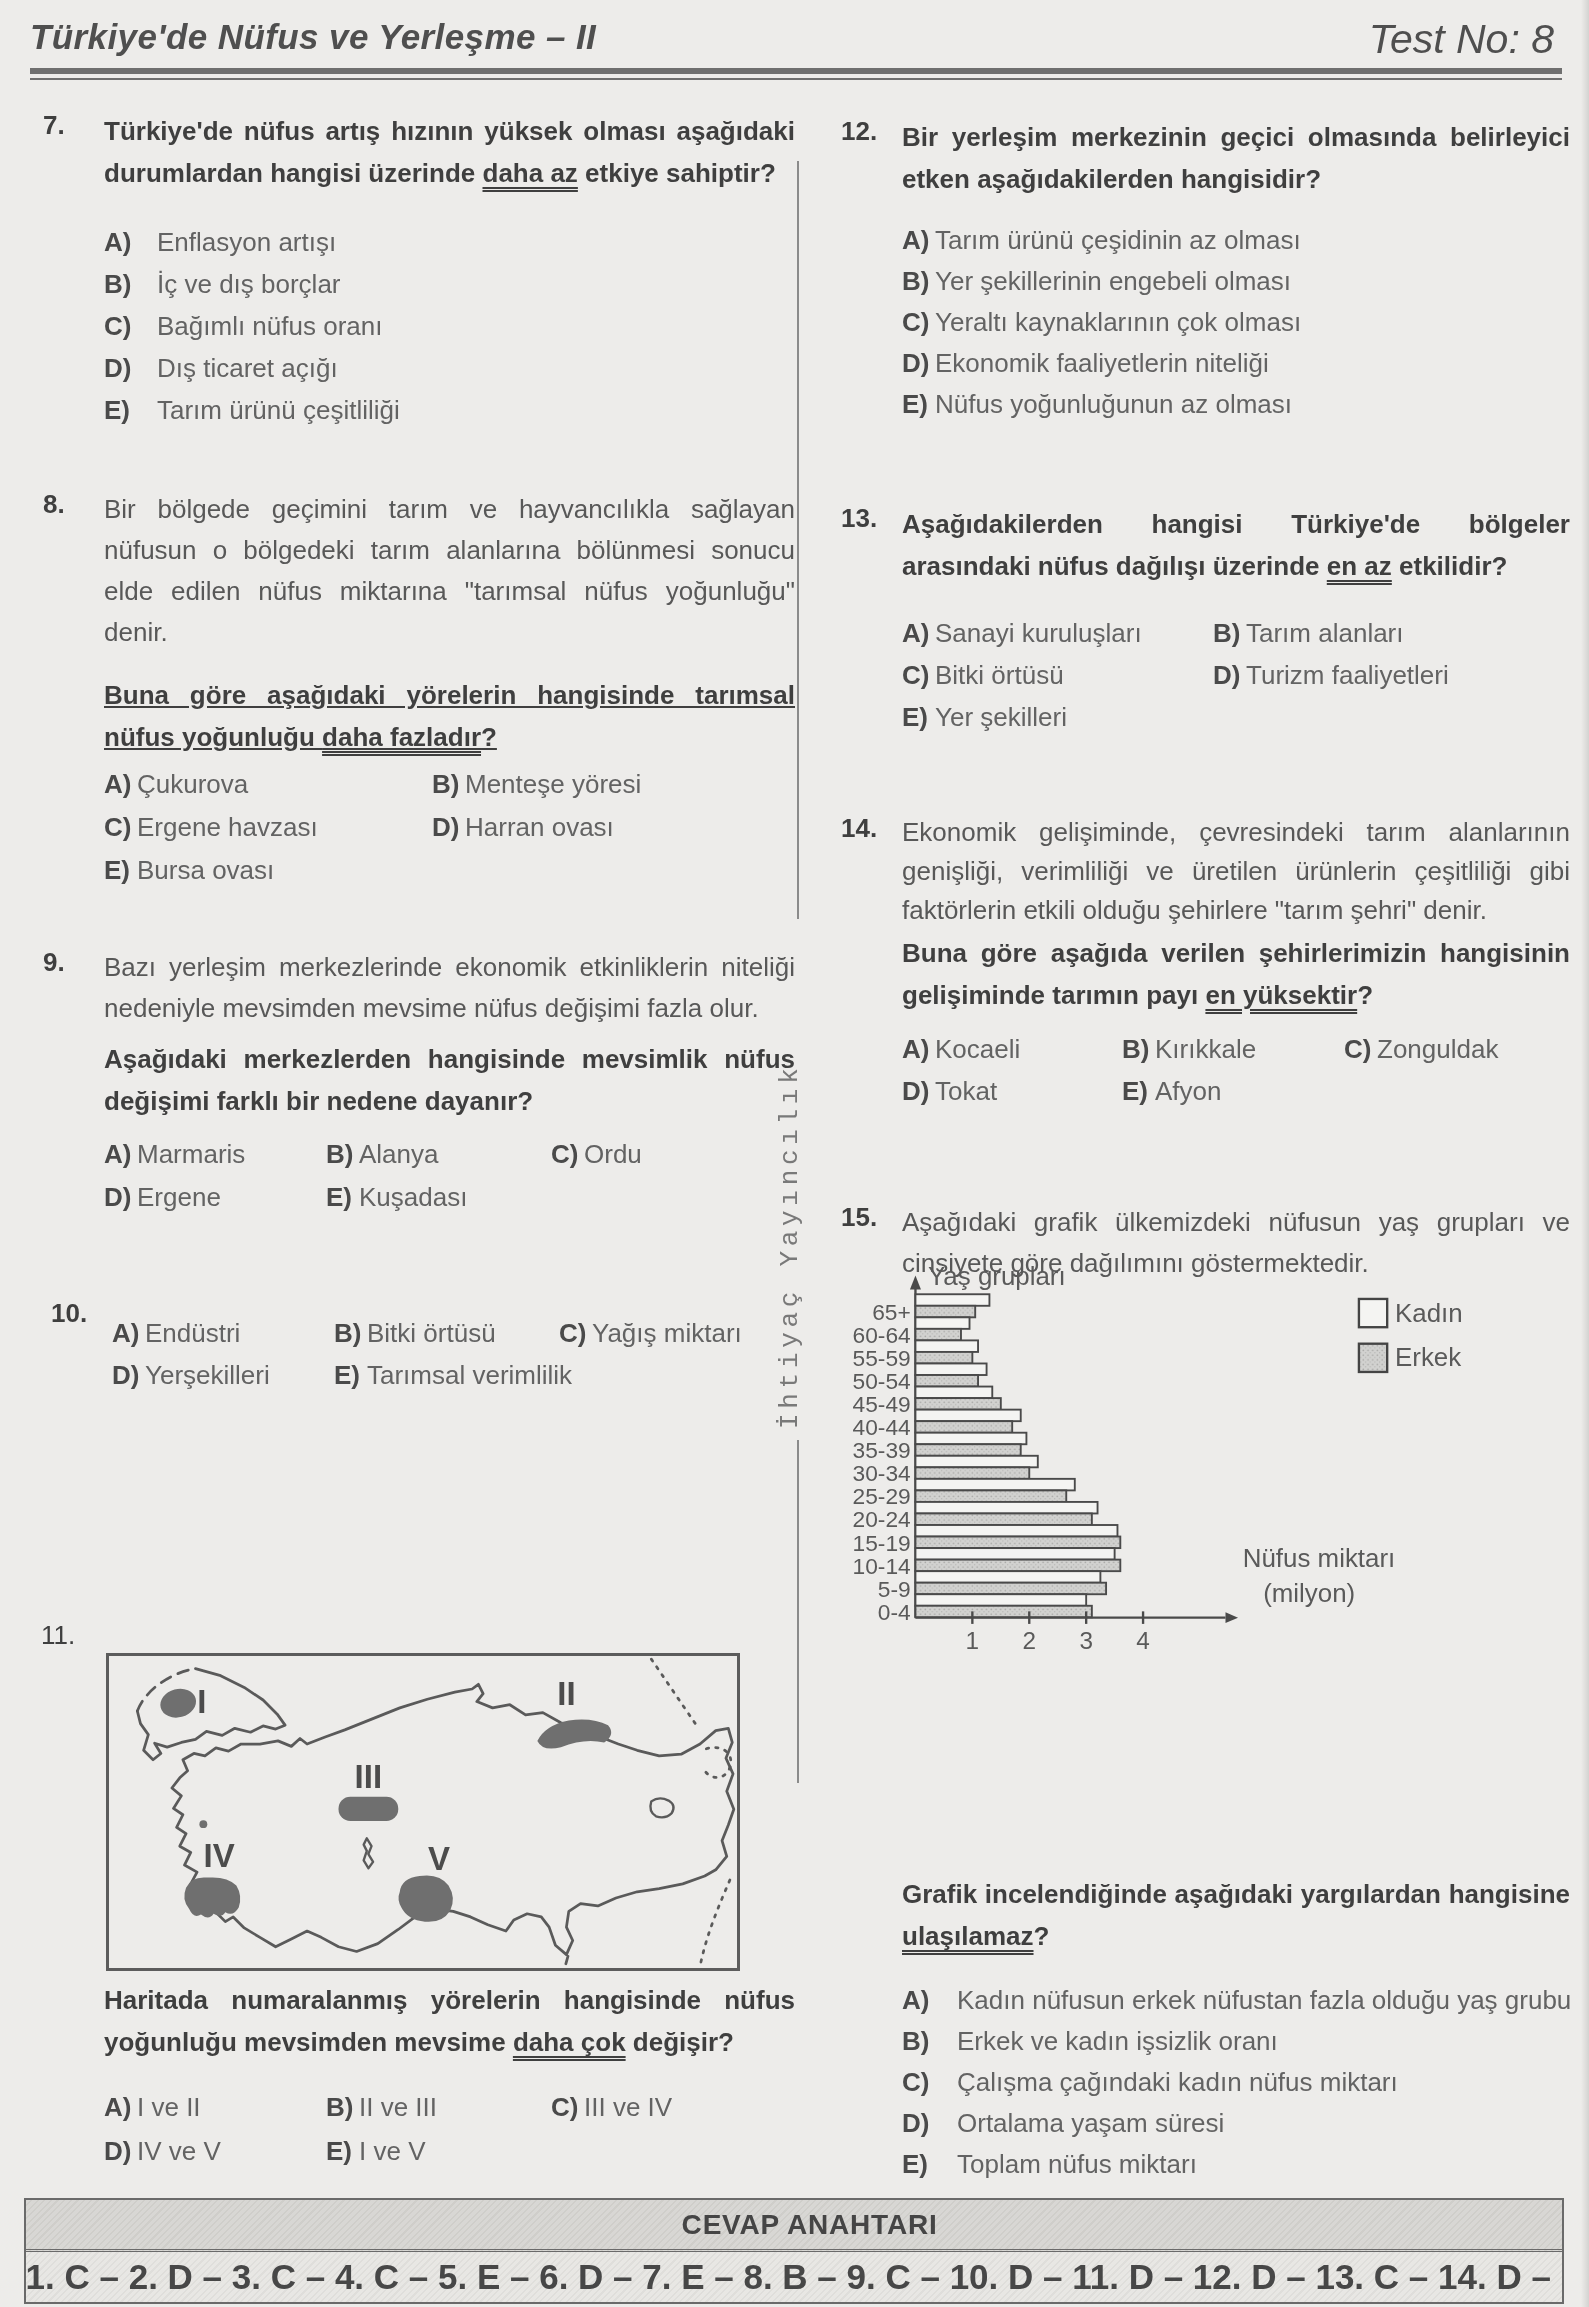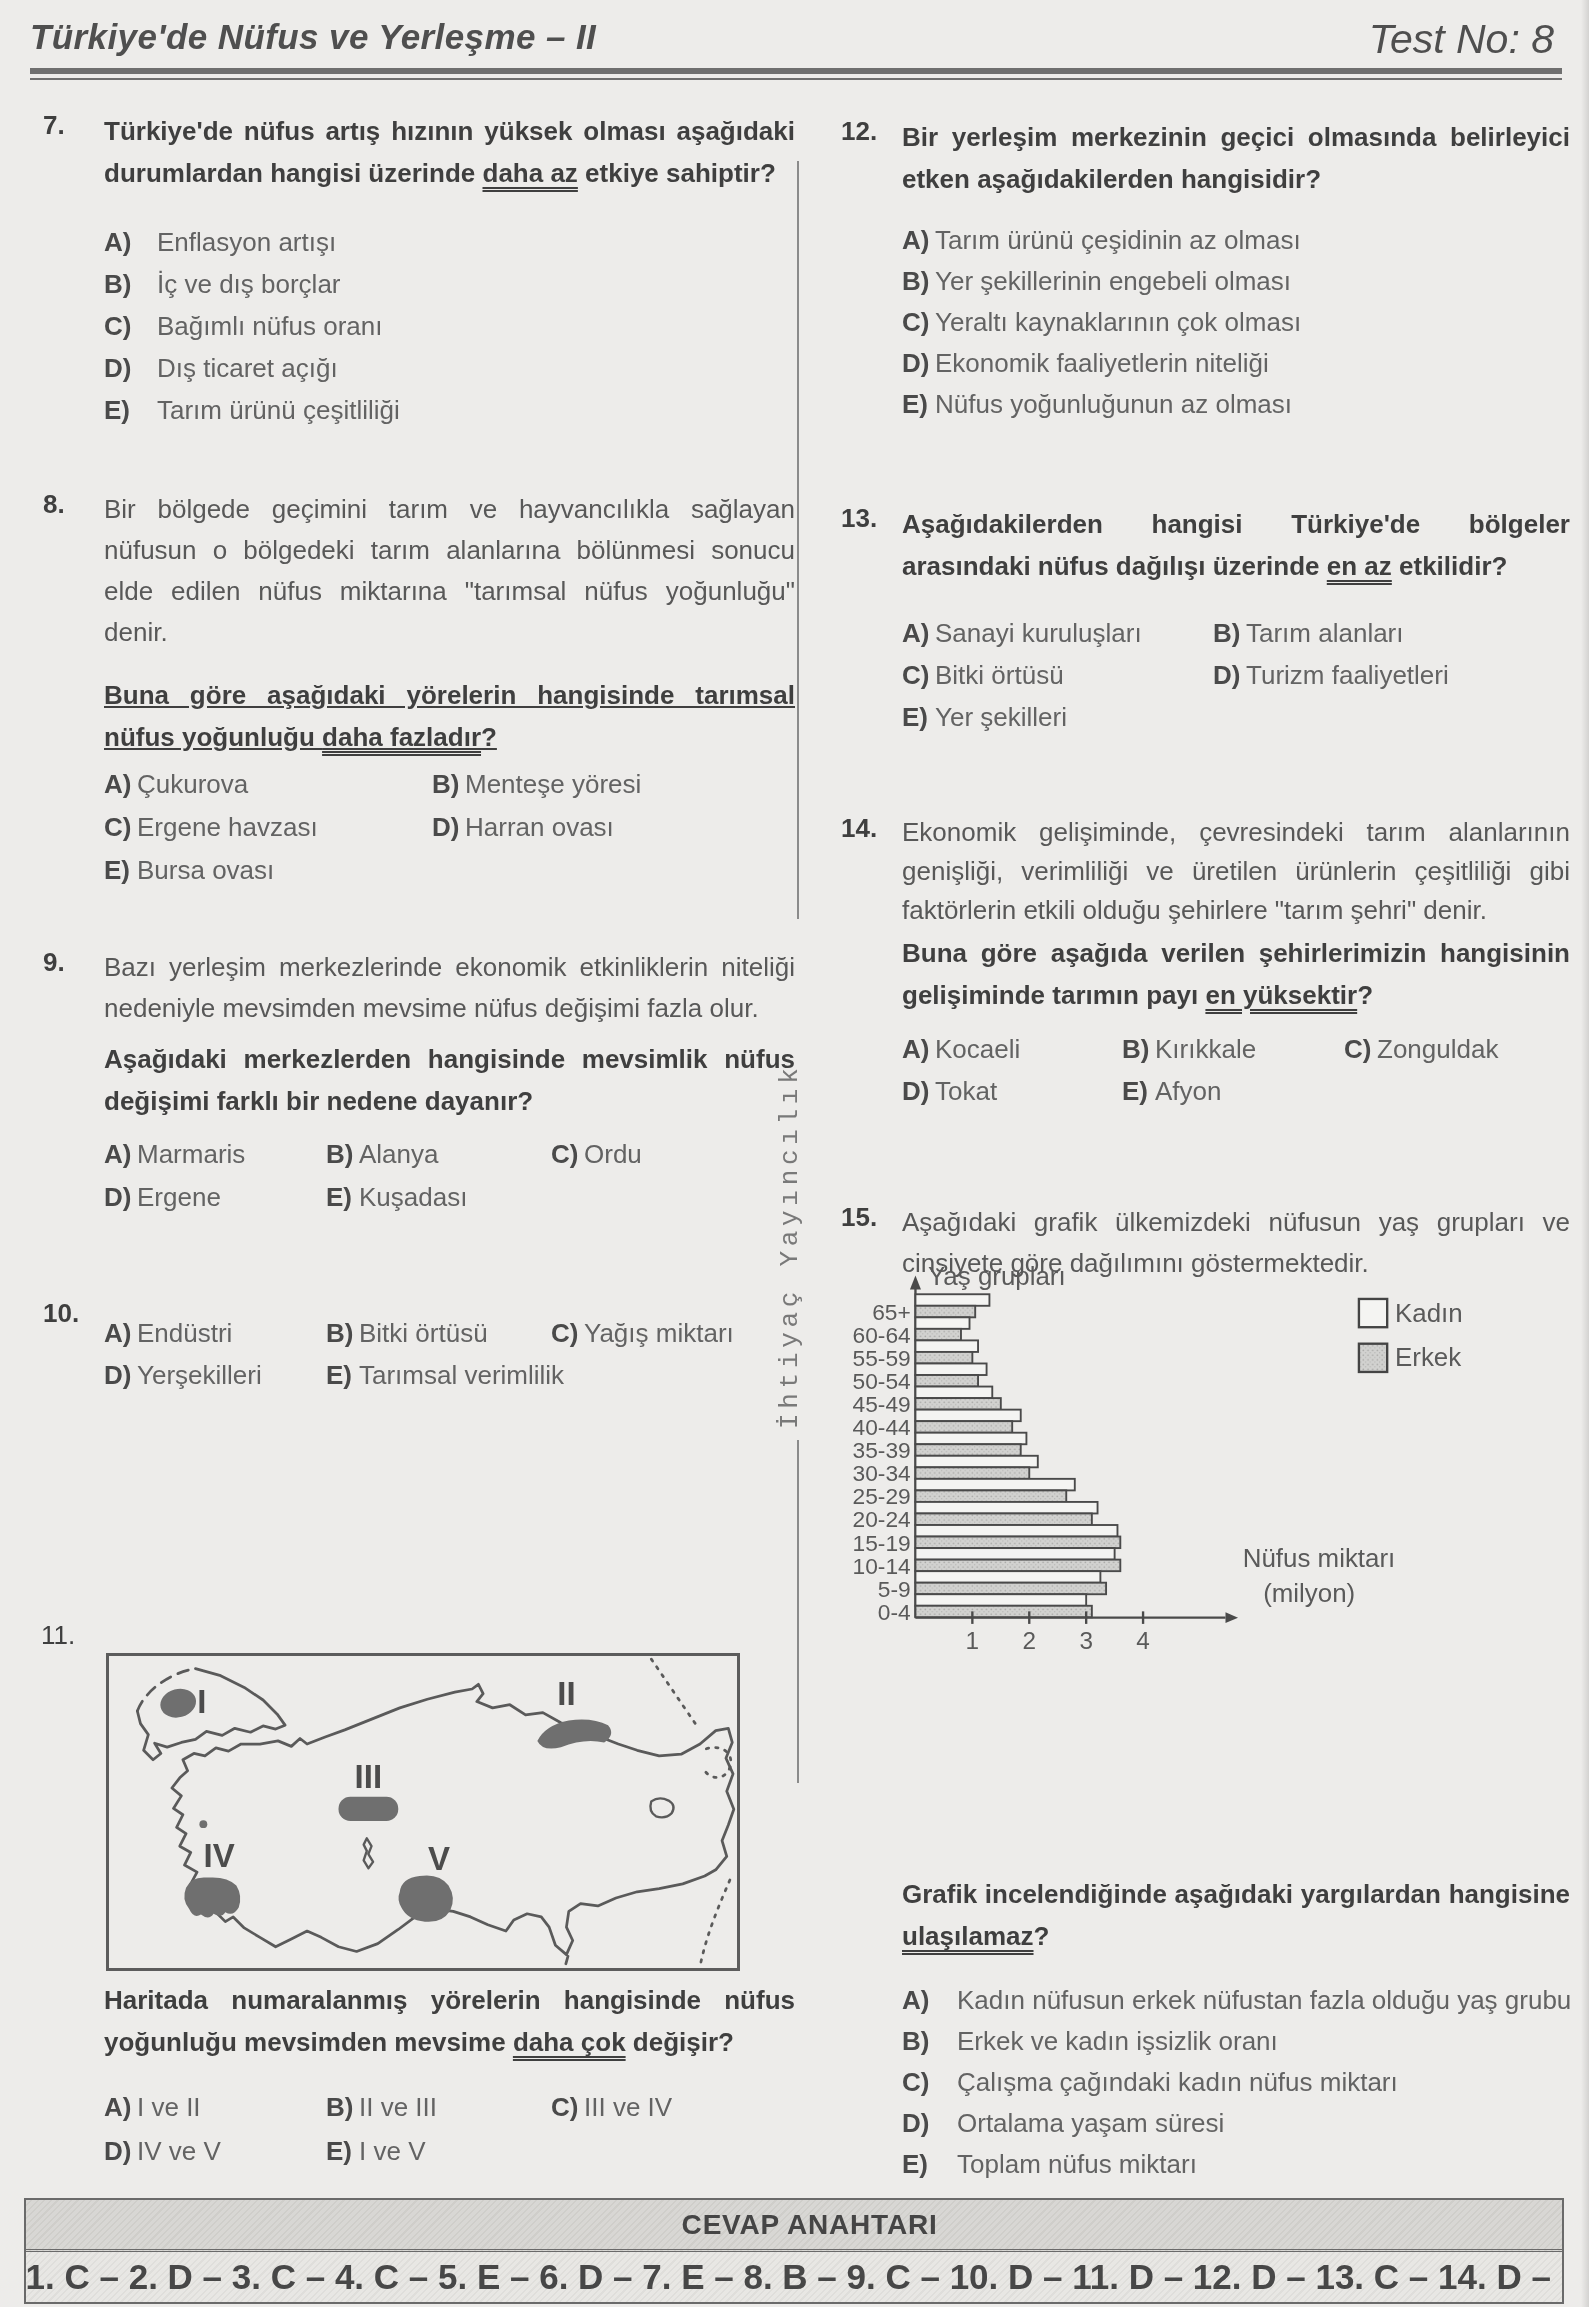--- a/index.html
+++ b/index.html
@@ -35,21 +35,21 @@
   #q7 .opts{margin-top:35px;grid-template-columns:1fr;}
   #q7 .opt{height:42px;}
   #q8{left:104px;top:489px;width:691px;}
   #q8 .stem{margin-top:21px;text-decoration:underline;}
   #q8 .opts{margin-top:12.6px;grid-template-columns:328px 1fr;}
   #q8 .opt{height:43px;}
   #q9{left:104px;top:947px;width:691px;}
   #q9 .stem{margin-top:9.4px;}
   #q9 .opts{margin-top:19px;grid-template-columns:222px 225px 1fr;}
   #q9 .opt{height:43px;}
-  #q10{left:104px;top:1298px;width:691px;}
+  #q10{left:112px;top:1298px;width:691px;}
   #q10 .opts{margin-top:22px;grid-template-columns:222px 225px 1fr;}
   #q10 .opt{height:42px;}
   #q11num{position:absolute;left:41px;top:1620px;font-size:26px;font-weight:400;color:#3f3f3f;}
   #map{position:absolute;left:106px;top:1653px;width:628px;height:312px;border:3.1px solid #5c5c5c;background:#edecea;}
   #q11{left:104px;top:1979px;width:691px;}
   #q11 .opts{margin-top:31px;grid-template-columns:222px 225px 1fr;}
   #q11 .opt{height:44px;}
   #q12{left:902px;top:116px;width:668px;}
   #q12 .stem{line-height:42px;}
   #q12 .opts{margin-top:27px;grid-template-columns:1fr;}

